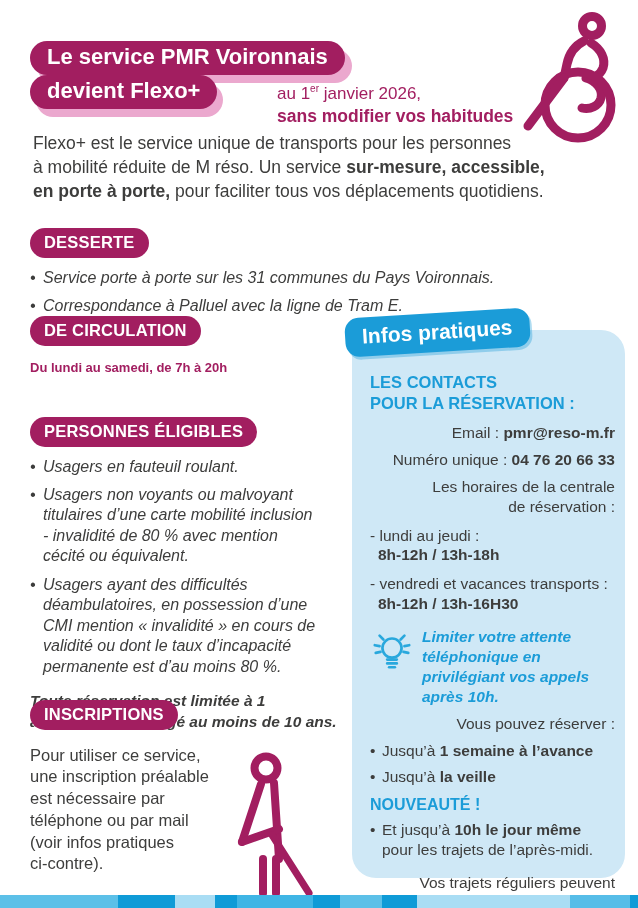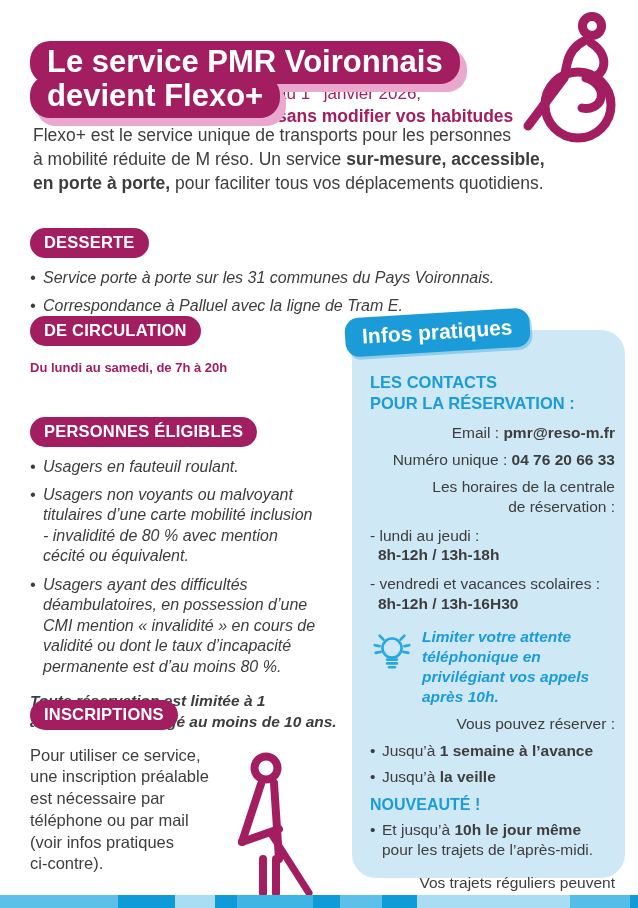--- a/index.html
+++ b/index.html
@@ -12,31 +12,31 @@
   *{box-sizing:border-box;}
   html,body{margin:0;padding:0;}
   body{
     width:638px;height:908px;background:#ffffff;position:relative;overflow:hidden;
     font-family:"Liberation Sans", sans-serif;color:var(--text);
   }
   .abs{position:absolute;}
   
   .pill{
     display:inline-block;background:var(--magenta);color:#fff;font-weight:bold;
-    font-size:31px;line-height:1;padding:5px 17px 7px;border-radius:20px;white-space:nowrap;
+    font-size:22px;line-height:1;padding:5px 17px 7px;border-radius:20px;white-space:nowrap;
   }
   #title1{left:30px;top:41px;box-shadow:7px 8px 0 var(--pink-shadow);z-index:1;}
   #title2{left:30px;top:75px;box-shadow:6px 8px 0 var(--pink-shadow);z-index:2;}
   .subtitle{left:277px;top:82px;color:var(--magenta);line-height:1.3;}
   .subtitle .sub1{font-size:17px;}
   .subtitle .sub1 sup{font-size:10px;}
   .subtitle .sub2{font-size:17.5px;font-weight:bold;}
   .wheelchair{left:520px;top:12px;}
   
-  .intro{left:33px;top:124px;width:580px;font-size:17.5px;line-height:1.36;white-space:pre-line;margin:0;}
+  .intro{left:33px;top:132px;width:580px;font-size:17.5px;line-height:1.36;white-space:pre-line;margin:0;}
   
   .tag{
     display:inline-block;background:var(--magenta);color:#fff;font-weight:bold;
     font-size:16.5px;line-height:1;padding:6px 14px 7px;border-radius:15px;white-space:nowrap;
     letter-spacing:.2px;
   }
   .tag.stack2{margin-top:-3px;position:relative;z-index:2;}
   
   .bullets{list-style:none;margin:10px 0 0;padding:0;font-size:16px;font-style:italic;}
   .bullets li{position:relative;padding-left:13px;margin:8px 0;line-height:1.28;white-space:pre-line;}
@@ -162,21 +162,21 @@
       <p class="row"><span>Numéro unique : </span><b>04 76 20 66 33</b></p>
 
       <p class="row">Les horaires de la centrale
 de réservation :</p>
 
       <div class="hour">
         <div>- lundi au jeudi :</div>
         <b>8h-12h / 13h-18h</b>
       </div>
       <div class="hour">
-        <div>- vendredi et vacances scolaires :</div>
+        <div>- vendredi et vacances transports :</div>
         <b>8h-12h / 13h-16H30</b>
       </div>
 
       <div class="tip">
         <svg width="44" height="46" viewBox="0 0 46 46" fill="none" stroke="#29a8dd" stroke-width="2.8" stroke-linecap="round">
           <circle cx="23" cy="21" r="10"></circle>
           <path d="M18,33 H28"></path>
             <path d="M18,37 H28"></path>
             <path d="M20,41 H26"></path>
           <path d="M10,8 L14,12"></path>

